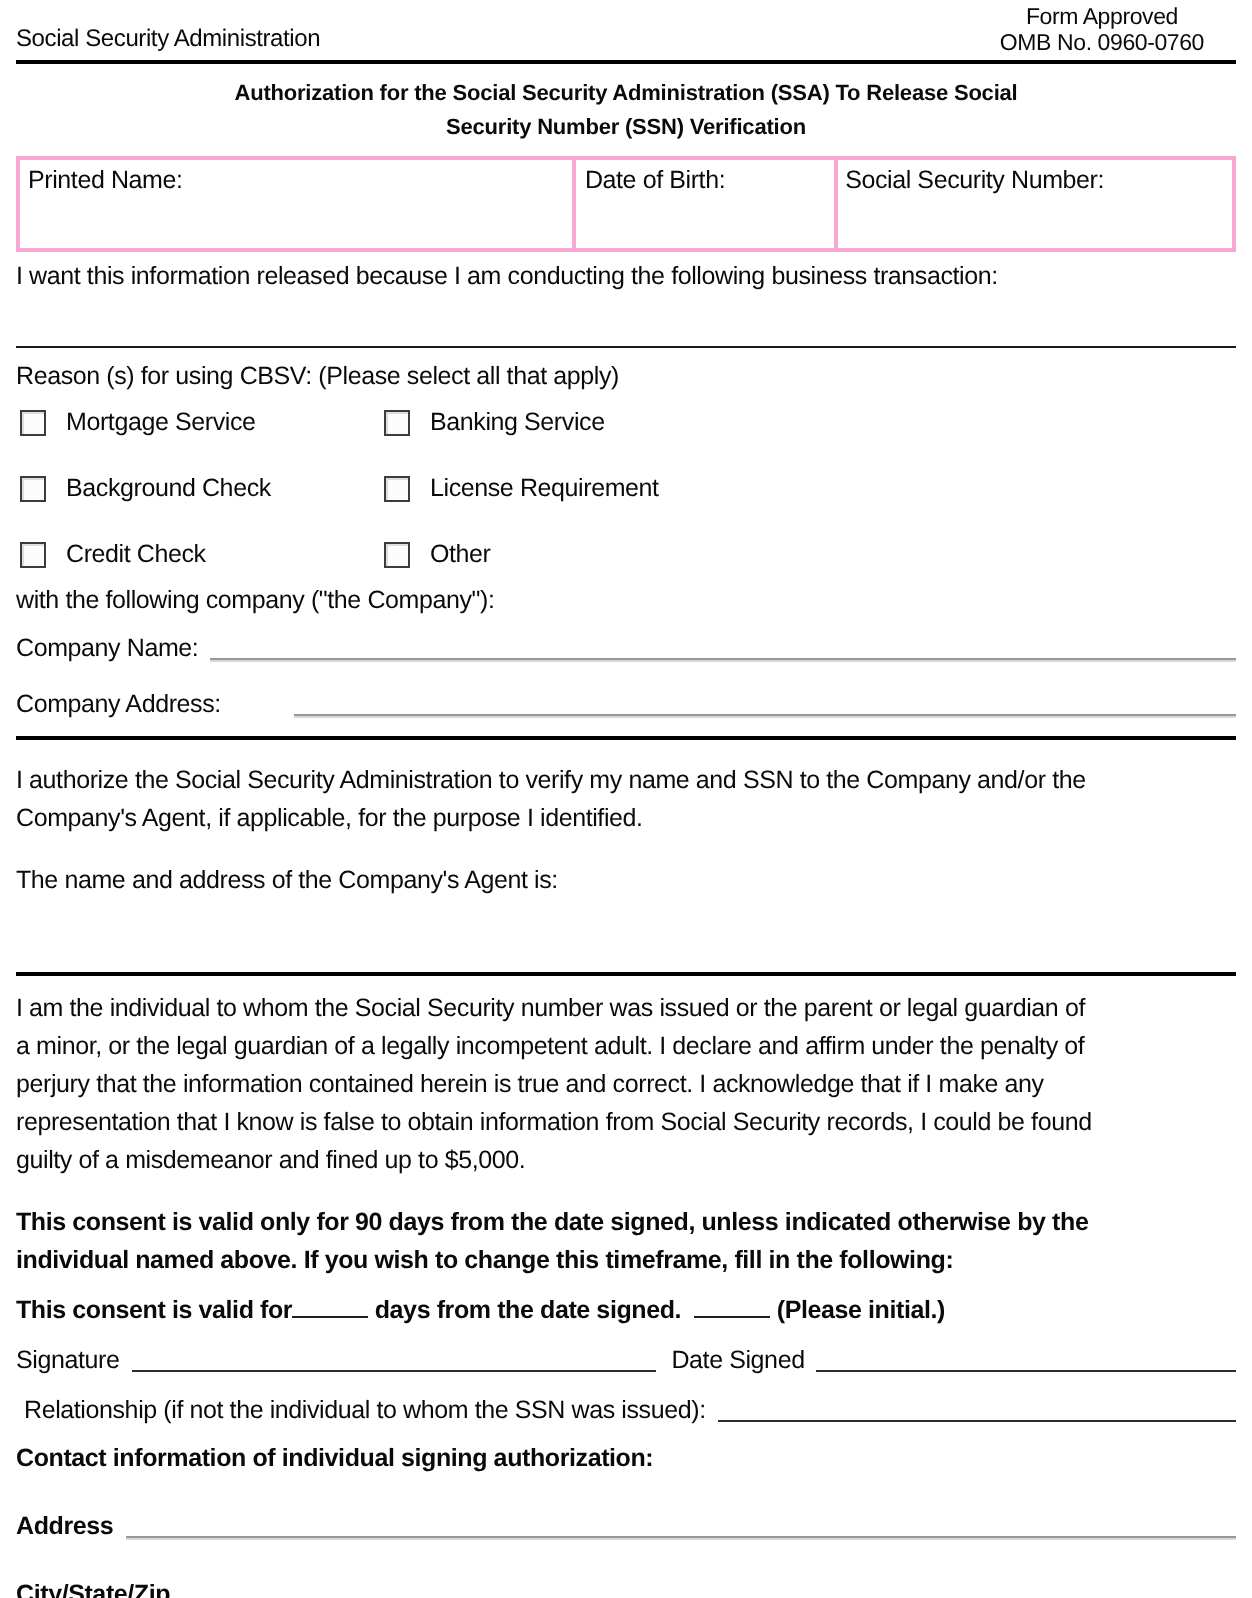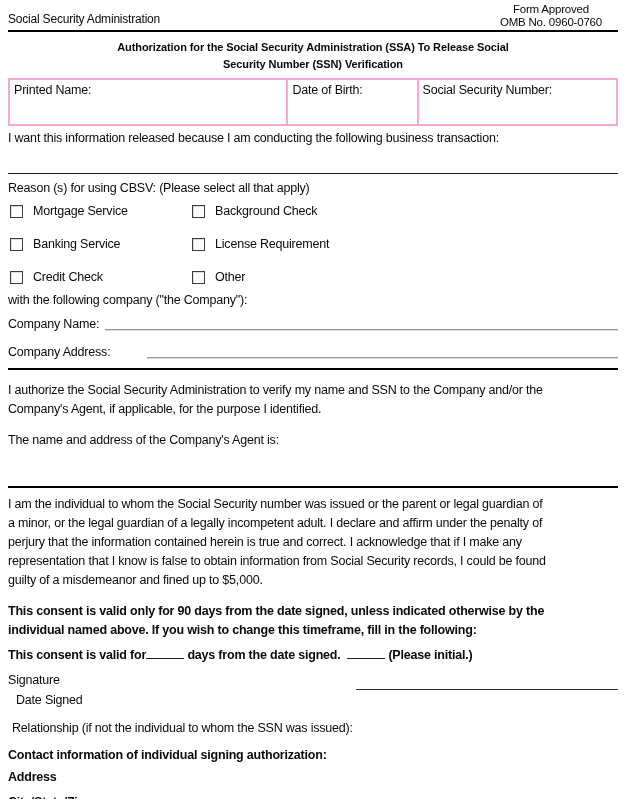--- a/index.html
+++ b/index.html
@@ -41,26 +41,26 @@
            border-bottom:1px solid #979797; box-shadow:0 1px 0 #d9d9d9; height:2px; }
   .fline.dark { border-bottom:1.5px solid #2c2c2c; box-shadow:none; }
   .para { white-space:pre-line; line-height:19px; }
   .bold { font-weight:bold; }
   .blank { display:inline-block; width:38px; height:12px;
            border-bottom:1.5px solid #1f1f1f; }
   
   .dbl-sep { margin-top:4px; border-top:1px solid #8e8e8e; border-bottom:2px solid #b9b9b9;
              height:4px; margin-left:-8px; margin-right:-8px; }
   .footer { margin-top:3px; font-size:12.5px; } .mt7{margin-top:7px;} .mt8{margin-top:8px;}
-  .mt9{margin-top:9px;flex-direction:column;} .mt11{margin-top:11px;} .mt12{margin-top:12px;gap:31px;} .mt13{margin-top:13px;}
+  .mt9{margin-top:9px;} .mt11{margin-top:11px;} .mt12{margin-top:12px;gap:31px;} .mt13{margin-top:13px;}
   .agent-space { height:38px; }
   .sig-line1 { flex:none; width:262px; }
   .dsg { margin-left:8px; }
   .rel-row { padding-left:4px; }
-  .contact-row { margin-top:6px;flex-direction:column; }
+  .contact-row { margin-top:18px; }
 </style>
 </head>
 <body>
 
 <div class="page">
 
   <div class="hdr">
     <div class="hdr-agency">Social Security Administration</div>
     <div class="hdr-omb">
       <div>Form Approved</div>
@@ -92,25 +92,25 @@
   <hr class="hr1">
 
   <div class="reason-label">Reason (s) for using CBSV: (Please select all that apply)</div>
   <div class="cb-grid">
     <div class="cb-item">
       <span class="cb"></span>
       <span class="lbl">Mortgage Service</span>
     </div>
     <div class="cb-item">
       <span class="cb"></span>
-      <span class="lbl">Background Check</span>
+      <span class="lbl">Banking Service</span>
     </div>
     <div class="cb-item">
       <span class="cb"></span>
-      <span class="lbl">Banking Service</span>
+      <span class="lbl">Background Check</span>
     </div>
     <div class="cb-item">
       <span class="cb"></span>
       <span class="lbl">License Requirement</span>
     </div>
     <div class="cb-item">
       <span class="cb"></span>
       <span class="lbl">Credit Check</span>
     </div>
     <div class="cb-item">

